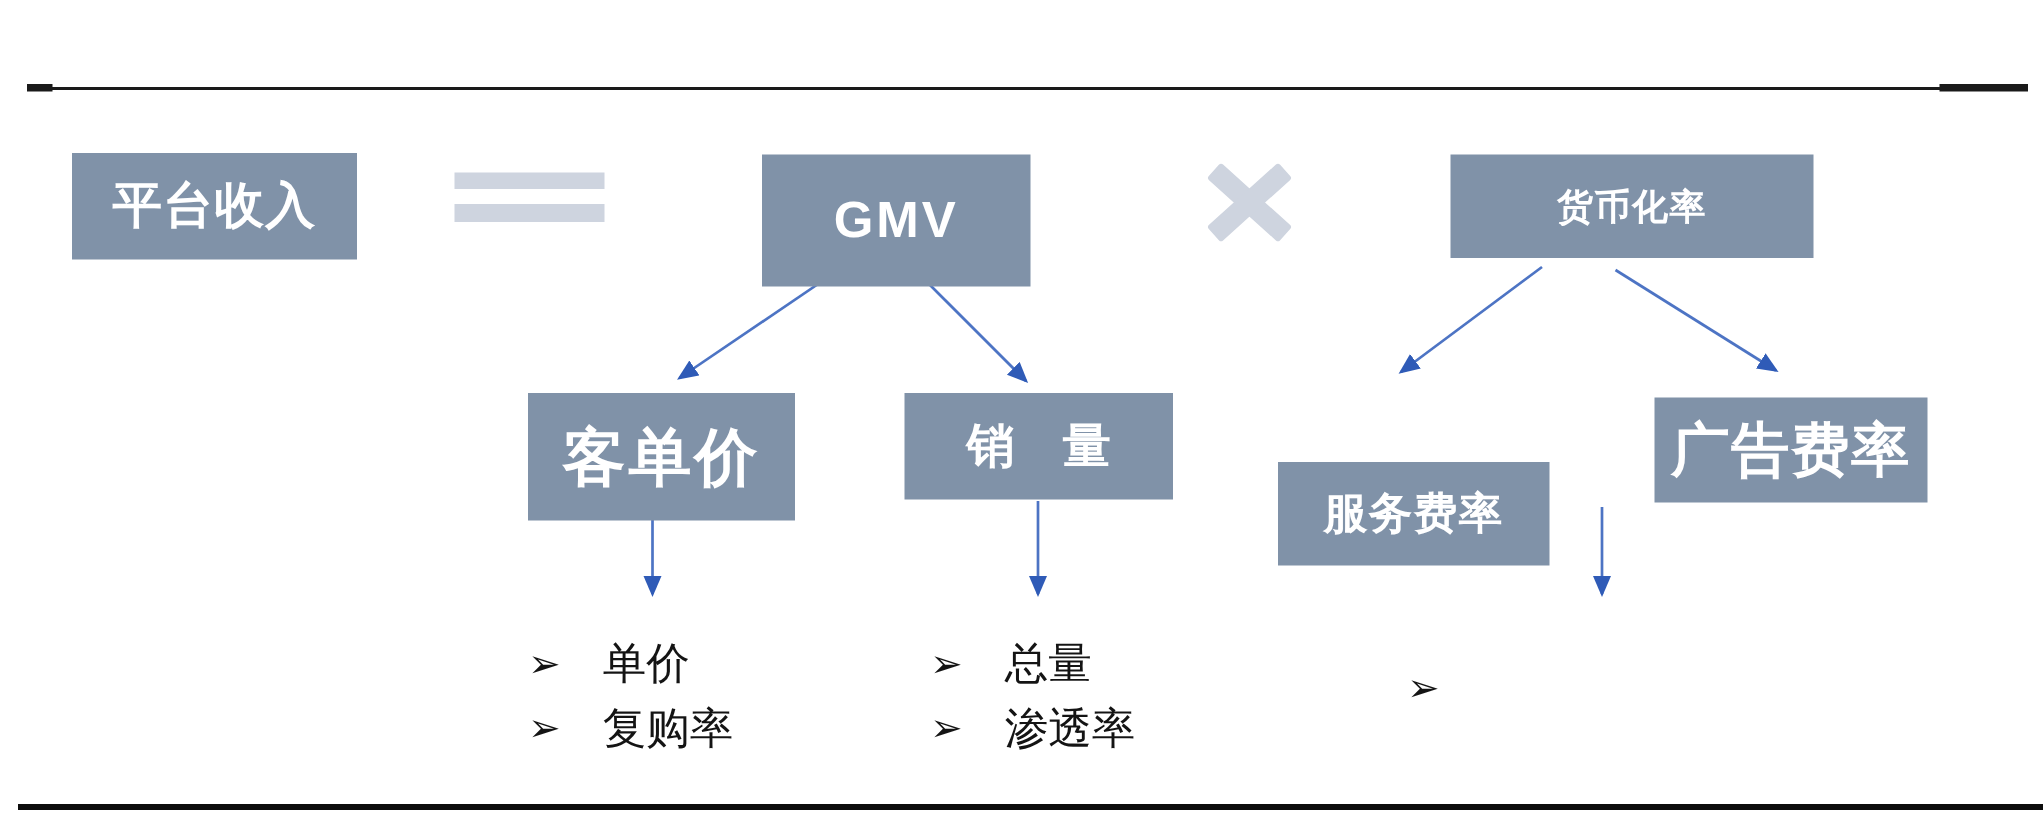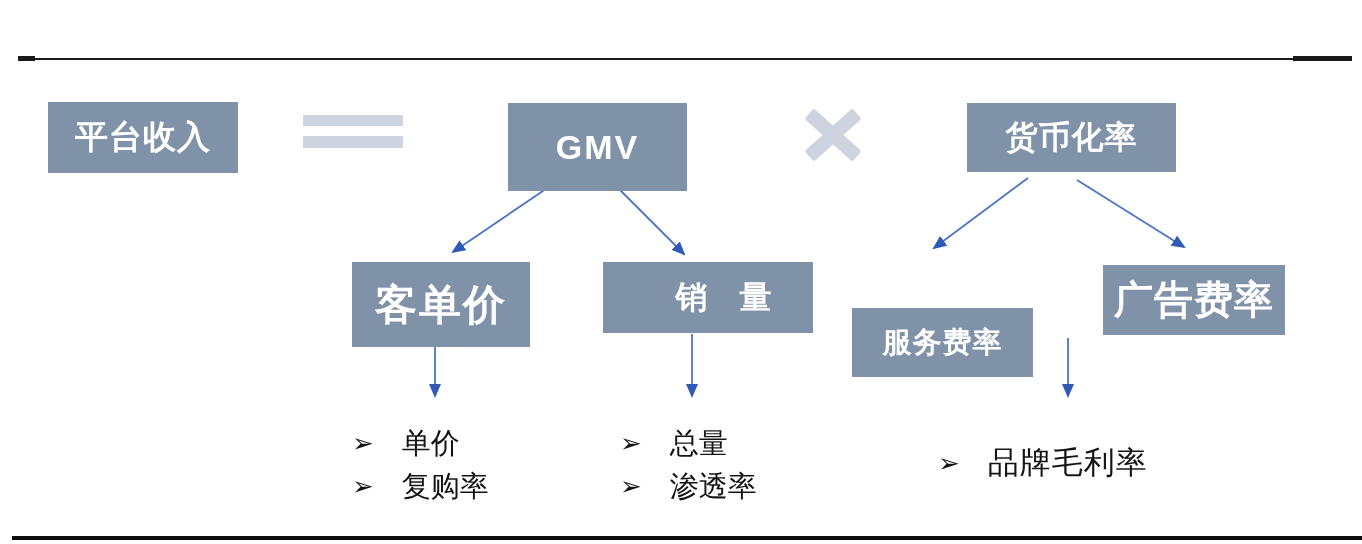--- a/index.html
+++ b/index.html
@@ -30,23 +30,23 @@
   .rule-bottom{position:absolute;left:12px;top:536px;width:1350px;height:4px;background:#0D0D0D;}
   
   .overlay{position:absolute;left:0;top:0;pointer-events:none;}
   .node{
     position:absolute;background:var(--box-fill);color:var(--box-text);
     display:flex;align-items:center;justify-content:center;
     font-weight:bold;white-space:pre;
   }
   .n-platform{left:48px;top:102px;width:190px;height:71px;font-size:33px;letter-spacing:1px;}
   .n-gmv{left:508px;top:103px;width:179px;height:88px;font-size:34px;letter-spacing:2px;}
-  .n-monet{left:967px;top:103px;width:209px;height:69px;font-size:32px;letter-spacing:1px;}
+  .n-monet{left:967px;top:103px;width:242px;height:69px;font-size:24px;letter-spacing:1px;}
   .n-aov{left:352px;top:262px;width:178px;height:85px;font-size:42px;letter-spacing:2px;}
-  .n-vol{left:603px;top:262px;width:179px;height:71px;font-size:32px;padding-left:31px;}
+  .n-vol{left:603px;top:262px;width:179px;height:71px;font-size:32px;}
   .n-service{left:852px;top:264px;width:181px;height:69px;font-size:29px;letter-spacing:1px;margin-top:44px;}
   .n-ad{left:1103px;top:265px;width:182px;height:70px;font-size:39px;letter-spacing:1px;}
   
   .equals{position:absolute;left:303px;top:115px;width:100px;height:33px;}
   .equals::before,.equals::after{
     content:"";position:absolute;left:0;width:100px;background:var(--operator-gray);
   }
   .equals::before{top:0;height:11px;}
   .equals::after{top:21px;height:12px;}
   
@@ -131,21 +131,20 @@
       </div>
       <div class="li">
         <span class="bm">➢</span>
         <span class="bt">渗透率</span>
       </div>
     </div>
 
     <div class="blist l-monet">
       <div class="li">
         <span class="bm">➢</span>
-        <span class="bt">品牌毛利率</span>
       </div>
     </div>
 
   </div>
 
 
   <div class="rule-bottom"></div>
 
 </div>
 

